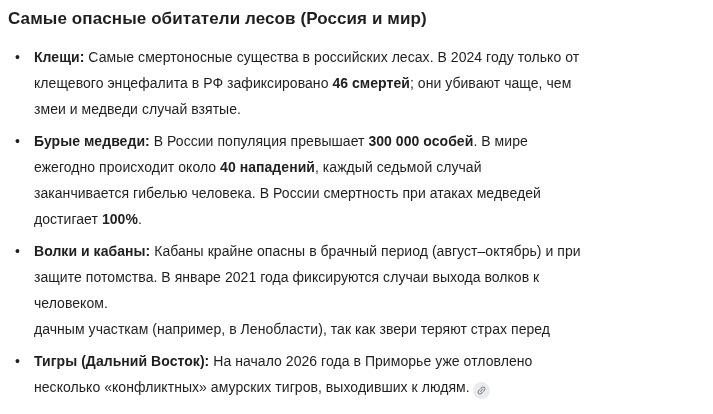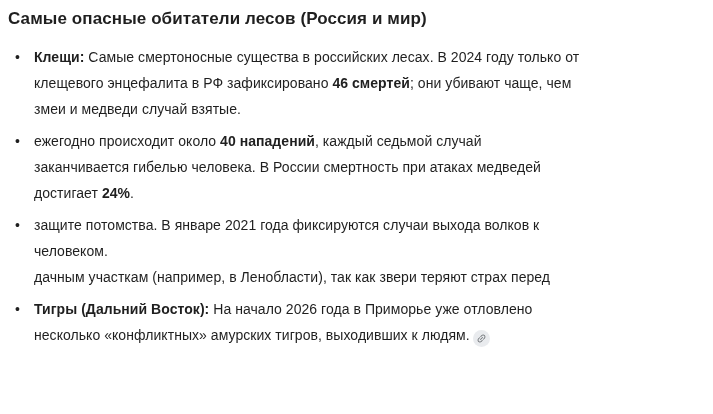--- a/index.html
+++ b/index.html
@@ -84,28 +84,30 @@
         <span class="marker">•</span>
         <div class="item-body">
           <div class="line"><span class="b">Клещи:</span><span> Самые смертоносные существа в российских лесах. В 2024 году только от</span></div>
           <div class="line"><span>клещевого энцефалита в РФ зафиксировано </span><span class="b">46 смертей</span><span>; они убивают чаще, чем</span></div>
           <div class="line"><span>змеи и медведи случай взятые.</span></div>
         </div>
       </li>
       <li class="item">
         <span class="marker">•</span>
         <div class="item-body">
+          <div class="line"><span class="b">Бурые медведи:</span><span> В России популяция превышает </span><span class="b">300 000 особей</span><span>. В мире</span></div>
           <div class="line"><span>ежегодно происходит около </span><span class="b">40 нападений</span><span>, каждый седьмой случай</span></div>
           <div class="line"><span>заканчивается гибелью человека. В России смертность при атаках медведей</span></div>
-          <div class="line"><span>достигает </span><span class="b">24%</span><span>.</span></div>
+          <div class="line"><span>достигает </span><span class="b">100%</span><span>.</span></div>
         </div>
       </li>
       <li class="item">
         <span class="marker">•</span>
         <div class="item-body">
+          <div class="line"><span class="b">Волки и кабаны:</span><span> Кабаны крайне опасны в брачный период (август–октябрь) и при</span></div>
           <div class="line"><span>защите потомства. В январе 2021 года фиксируются случаи выхода волков к</span></div>
           <div class="line"><span>человеком.</span></div>
           <div class="line"><span>дачным участкам (например, в Ленобласти), так как звери теряют страх перед</span></div>
         </div>
       </li>
       <li class="item">
         <span class="marker">•</span>
         <div class="item-body">
           <div class="line"><span class="b">Тигры (Дальний Восток):</span><span> На начало 2026 года в Приморье уже отловлено</span></div>
           <div class="line"><span>несколько «конфликтных» амурских тигров, выходивших к людям.</span><span class="chip" style="background: rgb(233, 235, 238);">

